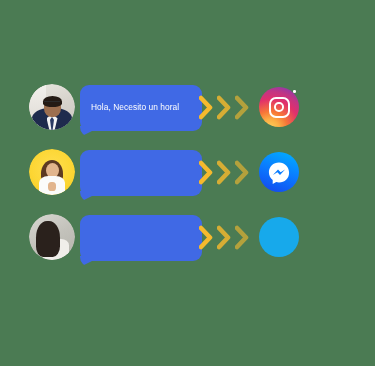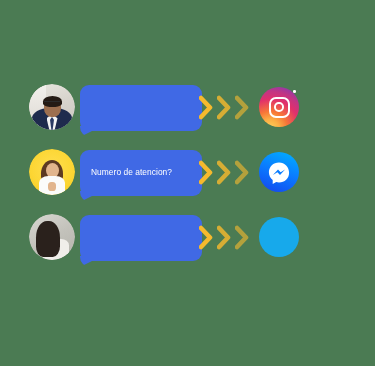--- a/index.html
+++ b/index.html
@@ -279,20 +279,21 @@
           <div class="shirt"></div>
           <div class="tie"></div>
           <div class="head"></div>
           <div class="hair"></div>
           <div class="glasses"></div>
         </div>
       </div>
 
       <div class="bubble-wrap">
         <div class="bubble">
+          <span class="bubble-text">Hola, Necesito un horal</span>
           <span class="bubble-tail"></span>
         </div>
       </div>
 
       <div class="chevrons">
         <span class="chev chev-1">
           <svg viewBox="0 0 15 25" width="15" height="25" aria-hidden="true">
             <path d="M2 3 L11 12.5 L2 22" fill="none" stroke="#f5b92e" stroke-width="4.6" stroke-linecap="round" stroke-linejoin="round"></path>
           </svg>
         </span>
@@ -323,21 +324,20 @@
           <div class="bg"></div>
           <div class="hair"></div>
           <div class="head"></div>
           <div class="torso"></div>
           <div class="hands"></div>
         </div>
       </div>
 
       <div class="bubble-wrap">
         <div class="bubble">
-          <span class="bubble-text">Numero de atencion?</span>
           <span class="bubble-tail"></span>
         </div>
       </div>
 
       <div class="chevrons">
         <span class="chev chev-1">
           <svg viewBox="0 0 15 25" width="15" height="25" aria-hidden="true">
             <path d="M2 3 L11 12.5 L2 22" fill="none" stroke="#f5b92e" stroke-width="4.6" stroke-linecap="round" stroke-linejoin="round"></path>
           </svg>
         </span>

